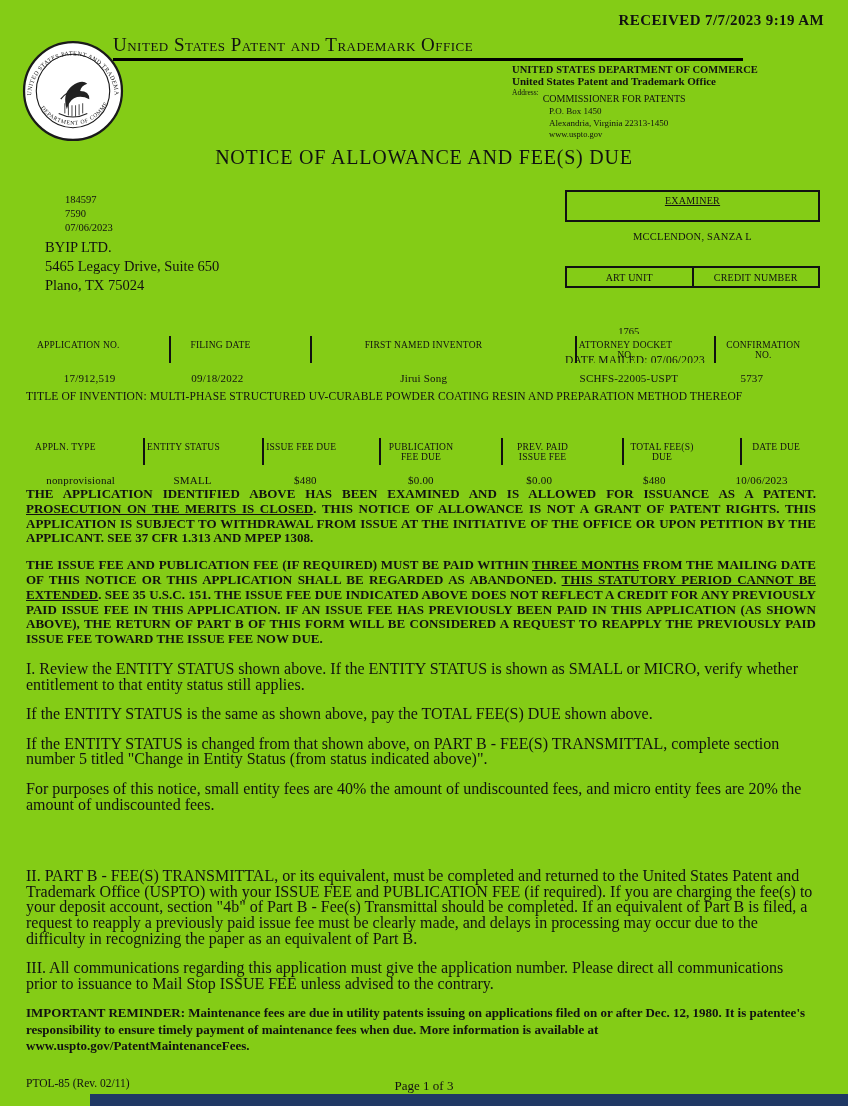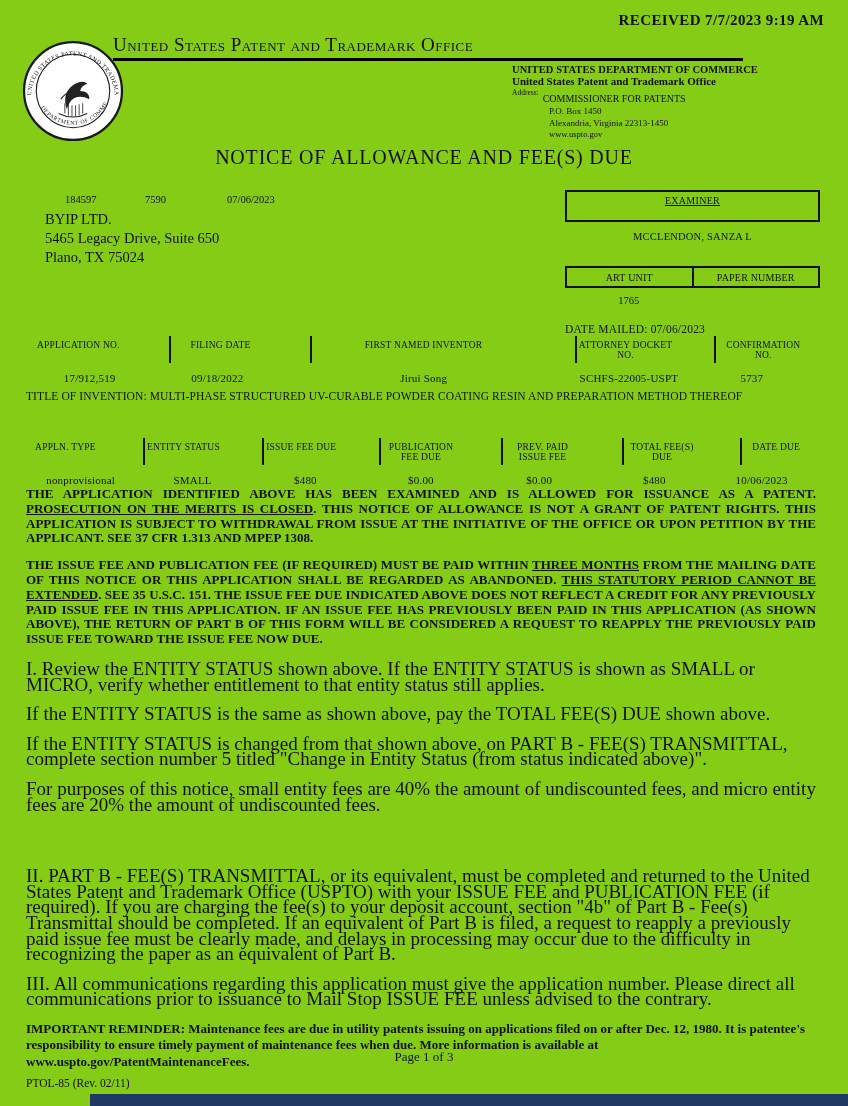--- a/index.html
+++ b/index.html
@@ -28,52 +28,52 @@
   .addr-row { margin-top:1px; }
   .addr-label { font-size:7.5px; margin-right:4px; vertical-align:top; }
   .addr-main { font-size:10px; }
   .addr-sub { margin-left:37px; font-size:9px; line-height:1.3; }
   .addr-sub.small { font-size:8.5px; }
   .doc-title {
     position:absolute; top:146px; left:0; width:100%; margin:0;
     text-align:center; font-size:20px; font-weight:normal; letter-spacing:.8px;
   }
   .addressee { position:absolute; left:45px; top:193px; font-size:14.5px; line-height:1.32; }
-  .routing { display:flex; font-size:10.5px; padding-left:20px; margin-bottom:3px; }
+  .routing { display:flex; font-size:10.5px; padding-left:20px; margin-bottom:3px;flex-direction:column; }
   .routing .rt1 { width:80px; }
   .routing .rt2 { width:82px; }
   .examiner-col { position:absolute; left:565px; top:190px; width:255px; text-align:center; }
   .exam-box { border:2px solid #111; font-size:10px; padding:3px 0 14px; letter-spacing:.3px;text-decoration:underline; }
   .exam-name { font-size:10.5px; margin:9px 0 24px; letter-spacing:.2px; }
   .unit-box { border:2px solid #111; display:flex; }
   .unit-cell { flex:1; font-size:10px; padding:4px 0 3px; letter-spacing:.2px; }
   .unit-cell + .unit-cell { border-left:2px solid #111; }
   .unit-values { display:flex; font-size:10.5px; margin-top:7px; }
-  .unit-values > div { flex:1; }
+  .unit-values > div { flex:1;margin-top:31px; }
   .date-mailed { text-align:left; font-size:11.5px; margin-top:17px; letter-spacing:.2px; }
   .app-table { position:absolute; left:26px; top:334px; width:786px; }
   .fee-table { position:absolute; left:26px; top:436px; width:786px; }
   .t-head { display:flex; border:2px solid #84cc16;gap:40px; }
   .t-cell { font-size:9.5px; text-align:center; padding:4px 2px 3px; letter-spacing:.2px; box-sizing:border-box; }
   .t-head .t-cell + .t-cell { border-left:2px solid #111; }
   .t-vals { display:flex; font-size:11px; margin-top:7px; }
   .t-vals .t-cell { font-size:11px; padding:0 2px; }
   .a0{width:16.2%}.a1{width:16.3%}.a2{width:36.2%}.a3{width:16.0%}.a4{width:15.3%}
   .f0{width:13.9%}.f1{width:14.6%}.f2{width:14.1%}.f3{width:15.3%}.f4{width:14.8%}.f5{width:14.5%}.f6{width:12.8%}
   .invention-title { position:absolute; left:26px; top:390px; width:790px; font-size:11.5px; letter-spacing:.1px; }
   .body { position:absolute; left:26px; top:487px; width:790px; }
   .bold-para {
     font-weight:bold; font-size:13px; line-height:14.8px;
     text-align:justify; margin:0 0 12px;
   }
   .how-heading { font-weight:bold; font-size:13.5px; margin:15px 0 4px; }
-  .para { font-size:19px; line-height:15.6px; margin:14px 0; }
+  .para { font-size:16px; line-height:15.6px; margin:14px 0; }
   .gap { height:28px; }
   .important { font-weight:bold; font-size:13px; line-height:16.5px; margin-top:13px; }
-  .footer-page { position:absolute; top:1049px; left:0; width:100%; text-align:center; font-size:13px; }
+  .footer-page { position:absolute; top:1078px; left:0; width:100%; text-align:center; font-size:13px; }
   .form-number { position:absolute; left:26px; top:1077px; font-size:11.5px; }
   .bottom-bar { position:absolute; left:90px; right:0; bottom:0; height:12px; }
 </style>
 </head>
 <body>
 
 <div class="page">
 
   <div class="received">RECEIVED 7/7/2023 9:19 AM</div>
 
@@ -130,21 +130,21 @@
     <div>BYIP LTD.</div>
     <div>5465 Legacy Drive, Suite 650</div>
     <div>Plano, TX 75024</div>
   </div>
 
   <div class="examiner-col">
     <div class="exam-box">EXAMINER</div>
     <div class="exam-name">MCCLENDON, SANZA L</div>
     <div class="unit-box">
       <div class="unit-cell">ART UNIT</div>
-      <div class="unit-cell">PAPER NUMBER</div>
+      <div class="unit-cell">CREDIT NUMBER</div>
     </div>
     <div class="unit-values">
       <div>1765</div>
       <div></div>
     </div>
     <div class="date-mailed">DATE MAILED: 07/06/2023</div>
   </div>
 
   <div class="app-table">
     <div class="t-head">

